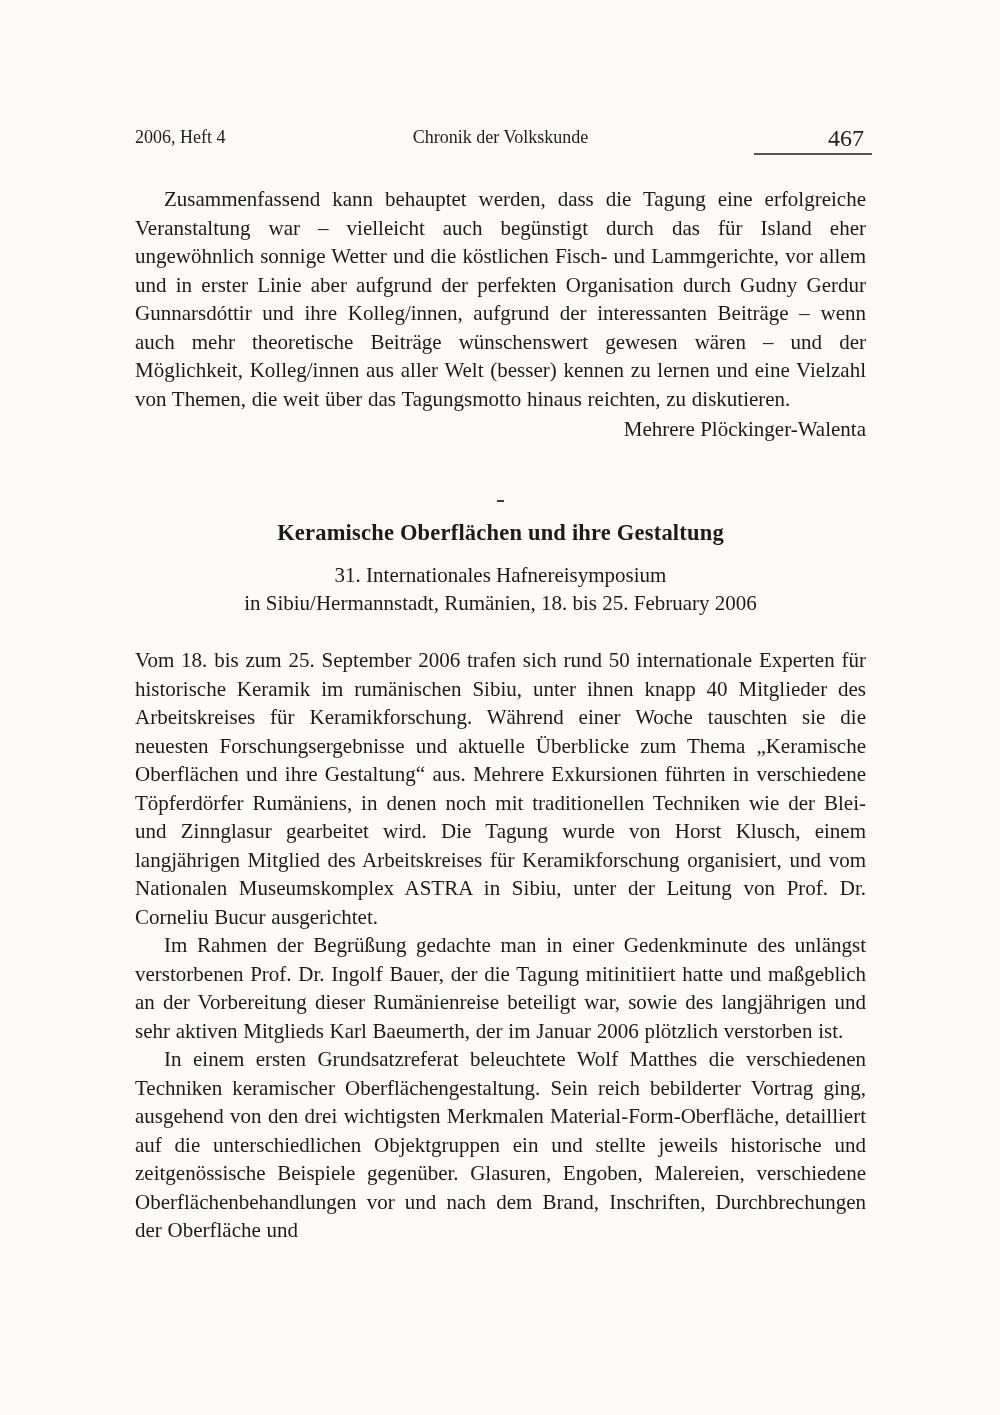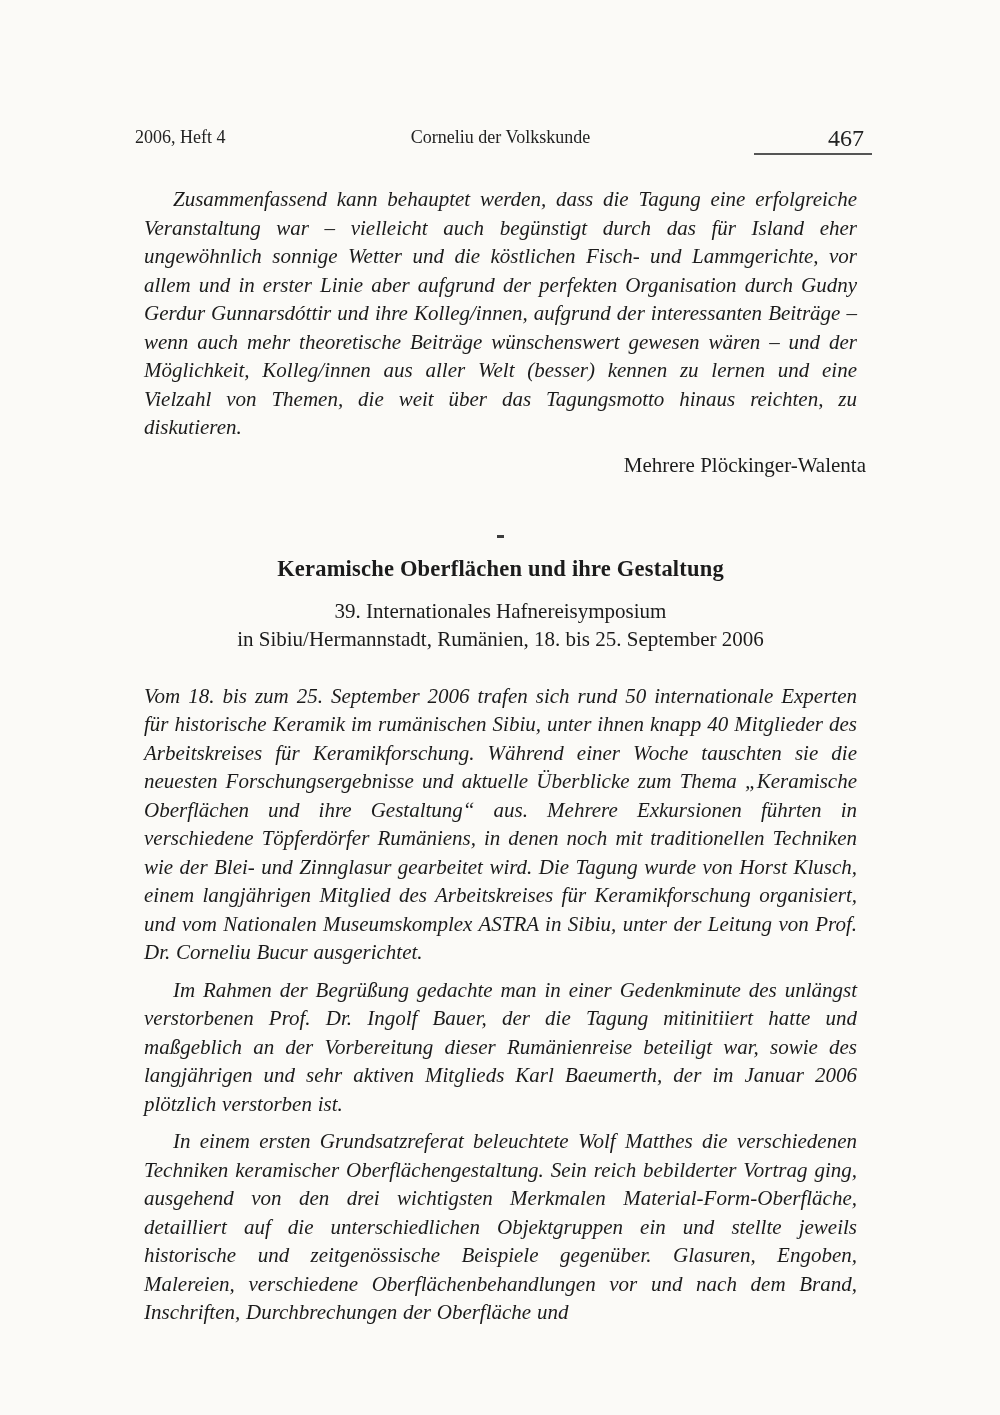--- a/index.html
+++ b/index.html
@@ -35,28 +35,27 @@
   .header-right { position: absolute; right: 2px; top: 0; font-size: 24px; }
   .header-rule {
     position: absolute;
     right: -6px;
     top: 28px;
     width: 118px;
     height: 2px;
     background: #555;
   }
   .body-text {
-    margin: 9px;
+    margin: 0;
     font-size: 21px;
     line-height: 28.5px;
     text-align: justify;
     hyphens: auto;
     -webkit-hyphens: auto;
     word-spacing: 0.5px;
-    font-style: italic;
   }
   .first-para { margin-top: 34px; }
   .indent { text-indent: 29px; }
   .signature {
     margin-top: 2px;
     text-align: right;
     font-size: 21px;
     line-height: 28.5px;
   }
   .separator-mark {
@@ -82,36 +81,36 @@
   .article-body { margin-top: 29px; }
 </style>
 </head>
 <body>
 
 <div class="page">
   <div class="content">
 
     <header class="page-header">
       <span class="header-left">2006, Heft 4</span>
-      <span class="header-center">Corneliu der Volkskunde</span>
+      <span class="header-center">Chronik der Volkskunde</span>
       <span class="header-right">467</span>
       <span class="header-rule"></span>
     </header>
 
     <p class="body-text indent first-para">Zusammenfassend kann behauptet werden, dass die Tagung eine erfolgreiche Veranstaltung war – vielleicht auch begünstigt durch das für Island eher ungewöhnlich sonnige Wetter und die köstlichen Fisch- und Lammgerichte, vor allem und in erster Linie aber aufgrund der perfekten Organisation durch Gudny Gerdur Gunnarsdóttir und ihre Kolleg/innen, aufgrund der interessanten Beiträge – wenn auch mehr theoretische Beiträge wünschenswert gewesen wären – und der Möglichkeit, Kolleg/innen aus aller Welt (besser) kennen zu lernen und eine Vielzahl von Themen, die weit über das Tagungsmotto hinaus reichten, zu diskutieren.</p>
 
     <div class="signature">Mehrere Plöckinger-Walenta</div>
 
     <div class="separator-mark"></div>
 
     <h1 class="article-title">Keramische Oberflächen und ihre Gestaltung</h1>
 
     <div class="subtitle">
-      <div>39. Internationales Hafnereisymposium</div>
-      <div>in Sibiu/Hermannstadt, Rumänien, 18. bis 25. September 2006</div>
+      <div>31. Internationales Hafnereisymposium</div>
+      <div>in Sibiu/Hermannstadt, Rumänien, 18. bis 25. February 2006</div>
     </div>
 
     <div class="article-body">
       <p class="body-text">Vom 18. bis zum 25. September 2006 trafen sich rund 50 internationale Experten für historische Keramik im rumänischen Sibiu, unter ihnen knapp 40 Mitglieder des Arbeitskreises für Keramikforschung. Während einer Woche tauschten sie die neuesten Forschungsergebnisse und aktuelle Überblicke zum Thema „Keramische Oberflächen und ihre Gestaltung“ aus. Mehrere Exkursionen führten in verschiedene Töpferdörfer Rumäniens, in denen noch mit traditionellen Techniken wie der Blei- und Zinnglasur gearbeitet wird. Die Tagung wurde von Horst Klusch, einem langjährigen Mitglied des Arbeitskreises für Keramikforschung organisiert, und vom Nationalen Museumskomplex ASTRA in Sibiu, unter der Leitung von Prof. Dr. Corneliu Bucur ausgerichtet.</p>
       <p class="body-text indent">Im Rahmen der Begrüßung gedachte man in einer Gedenkminute des unlängst verstorbenen Prof. Dr. Ingolf Bauer, der die Tagung mitinitiiert hatte und maßgeblich an der Vorbereitung dieser Rumänienreise beteiligt war, sowie des langjährigen und sehr aktiven Mitglieds Karl Baeumerth, der im Januar 2006 plötzlich verstorben ist.</p>
       <p class="body-text indent">In einem ersten Grundsatzreferat beleuchtete Wolf Matthes die verschiedenen Techniken keramischer Oberflächengestaltung. Sein reich bebilderter Vortrag ging, ausgehend von den drei wichtigsten Merkmalen Material-Form-Oberfläche, detailliert auf die unterschiedlichen Objektgruppen ein und stellte jeweils historische und zeitgenössische Beispiele gegenüber. Glasuren, Engoben, Malereien, verschiedene Oberflächenbehandlungen vor und nach dem Brand, Inschriften, Durchbrechungen der Oberfläche und</p>
     </div>
 
   </div>
 </div>

